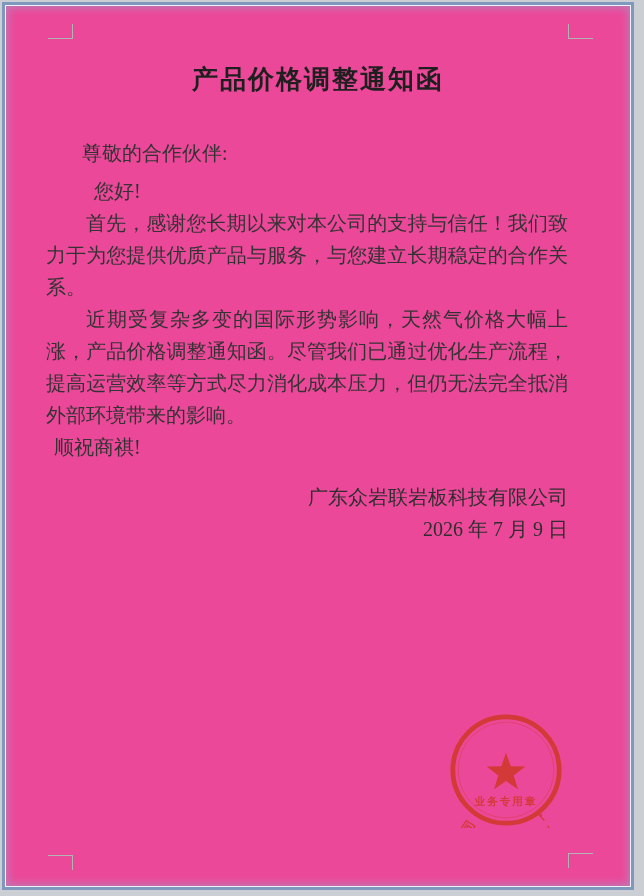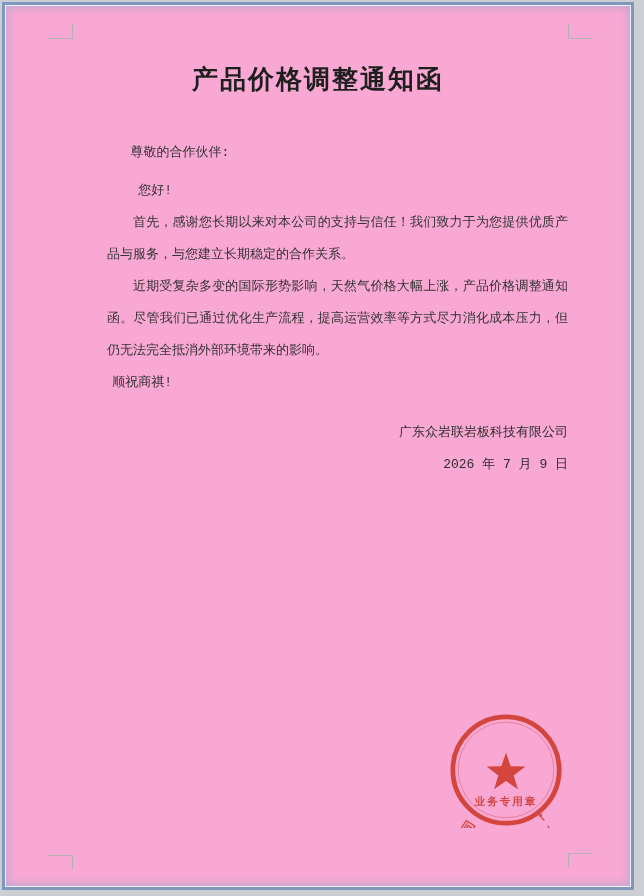--- a/index.html
+++ b/index.html
@@ -3,36 +3,35 @@
 <meta charset="utf-8">
 <style>
   html,body{margin:0;padding:0;}
   body{
     width:644px;height:896px;position:relative;
     background:#cbced3;
     font-family:"Liberation Serif","DejaVu Serif",serif;
   }
   .page{
     position:absolute;left:2px;top:2px;width:626px;height:882px;
-    background:#f9a8d4;
+    background:#ec4899;
     border:3px solid #7e98be;
     box-shadow:inset 0 0 0 1px #eef2f8, inset 0 0 9px 3px rgba(148,168,206,0.55);
   }
   .content{position:absolute;left:0;top:0;right:0;bottom:0;overflow:hidden;}
   .doc-title{
     margin:56px 0 0 0;
     font-family:"Liberation Sans","DejaVu Sans",sans-serif;
     font-size:26px;font-weight:bold;letter-spacing:2px;
     text-align:center;color:#1f1f1f;line-height:36px;
   }
   .letter-body{
-    margin:40px 63px 0 102px;
-    font-size:13px;line-height:32px;color:#333;
+    margin:40px 63px 0 41px;
+    font-size:20px;line-height:32px;color:#333;
     text-align:justify;
-    font-family:Liberation Mono, monospace;
   }
   .letter-body p{margin:0;text-indent:2em;}
   p.salutation{text-indent:1.8em;}
   p.greeting{text-indent:2.4em;margin-top:6px;}
   p.closing{text-indent:0.4em;}
   .sign-block{margin-top:18px;text-align:right;}
   .sign-company{line-height:32px;color:#2e2e2e;}
   .sign-date{line-height:32px;color:#2e2e2e;}
   .seal{
     position:absolute;left:443px;top:707px;width:116px;height:116px;

